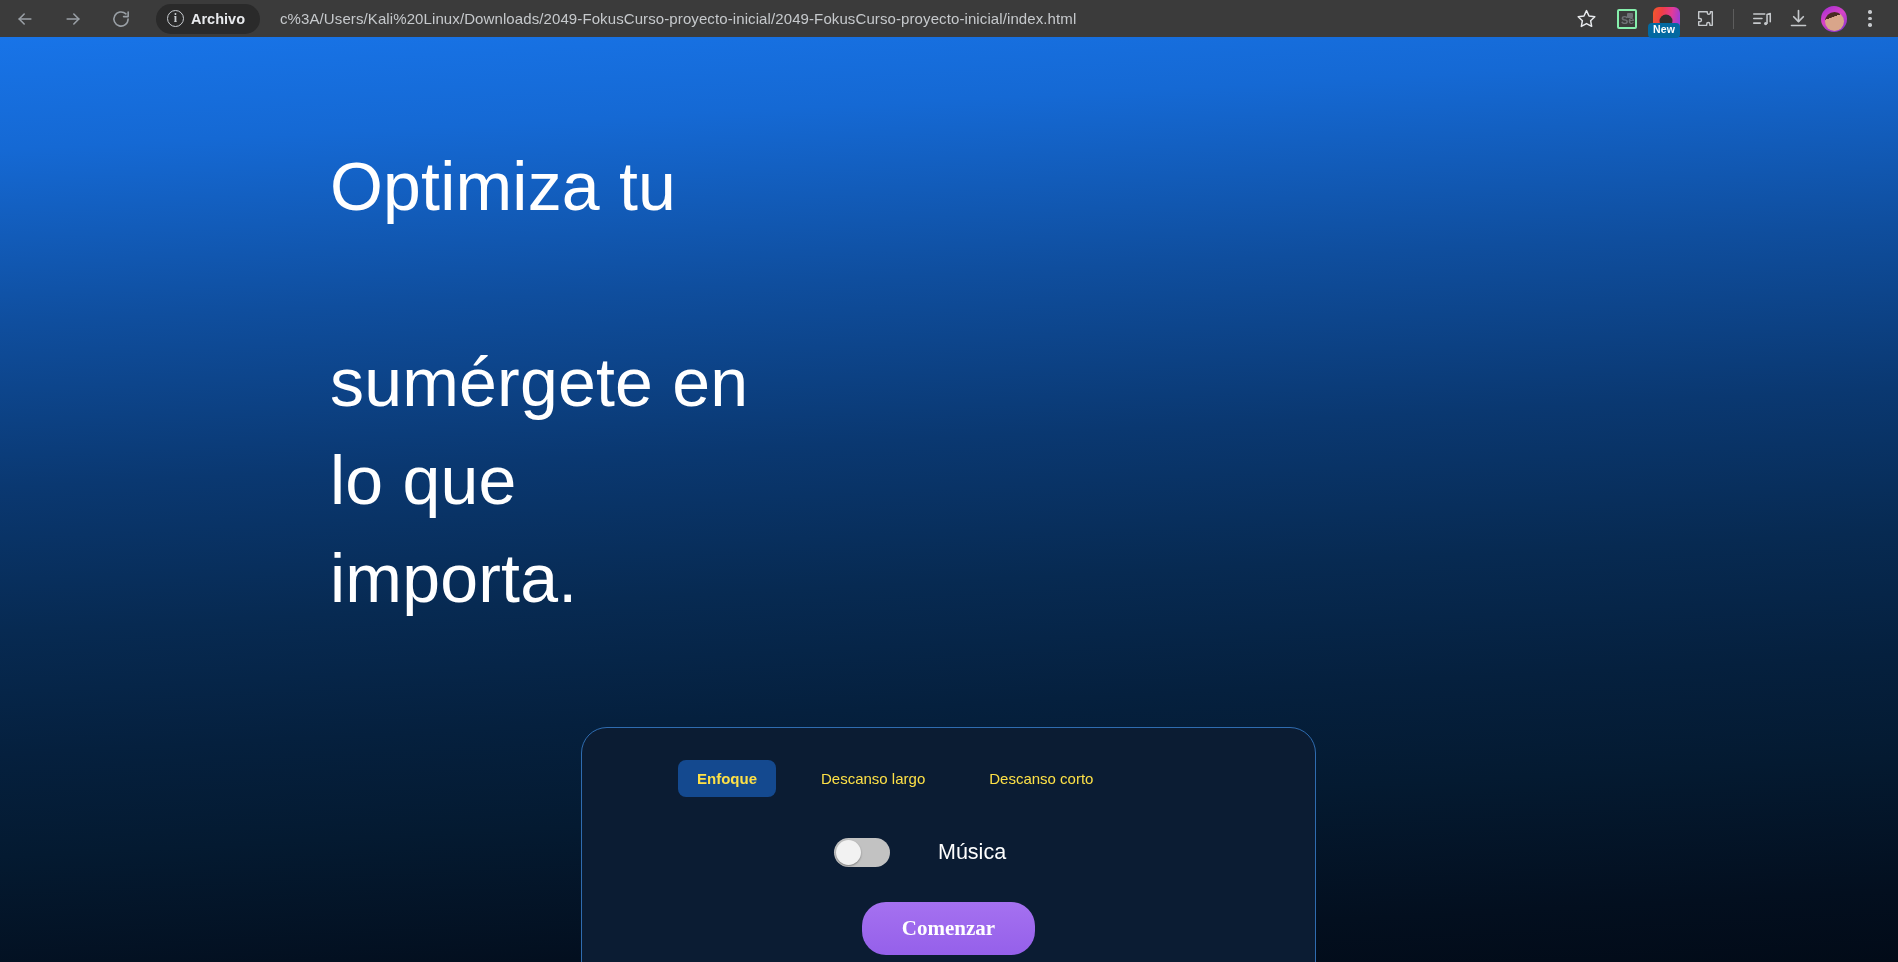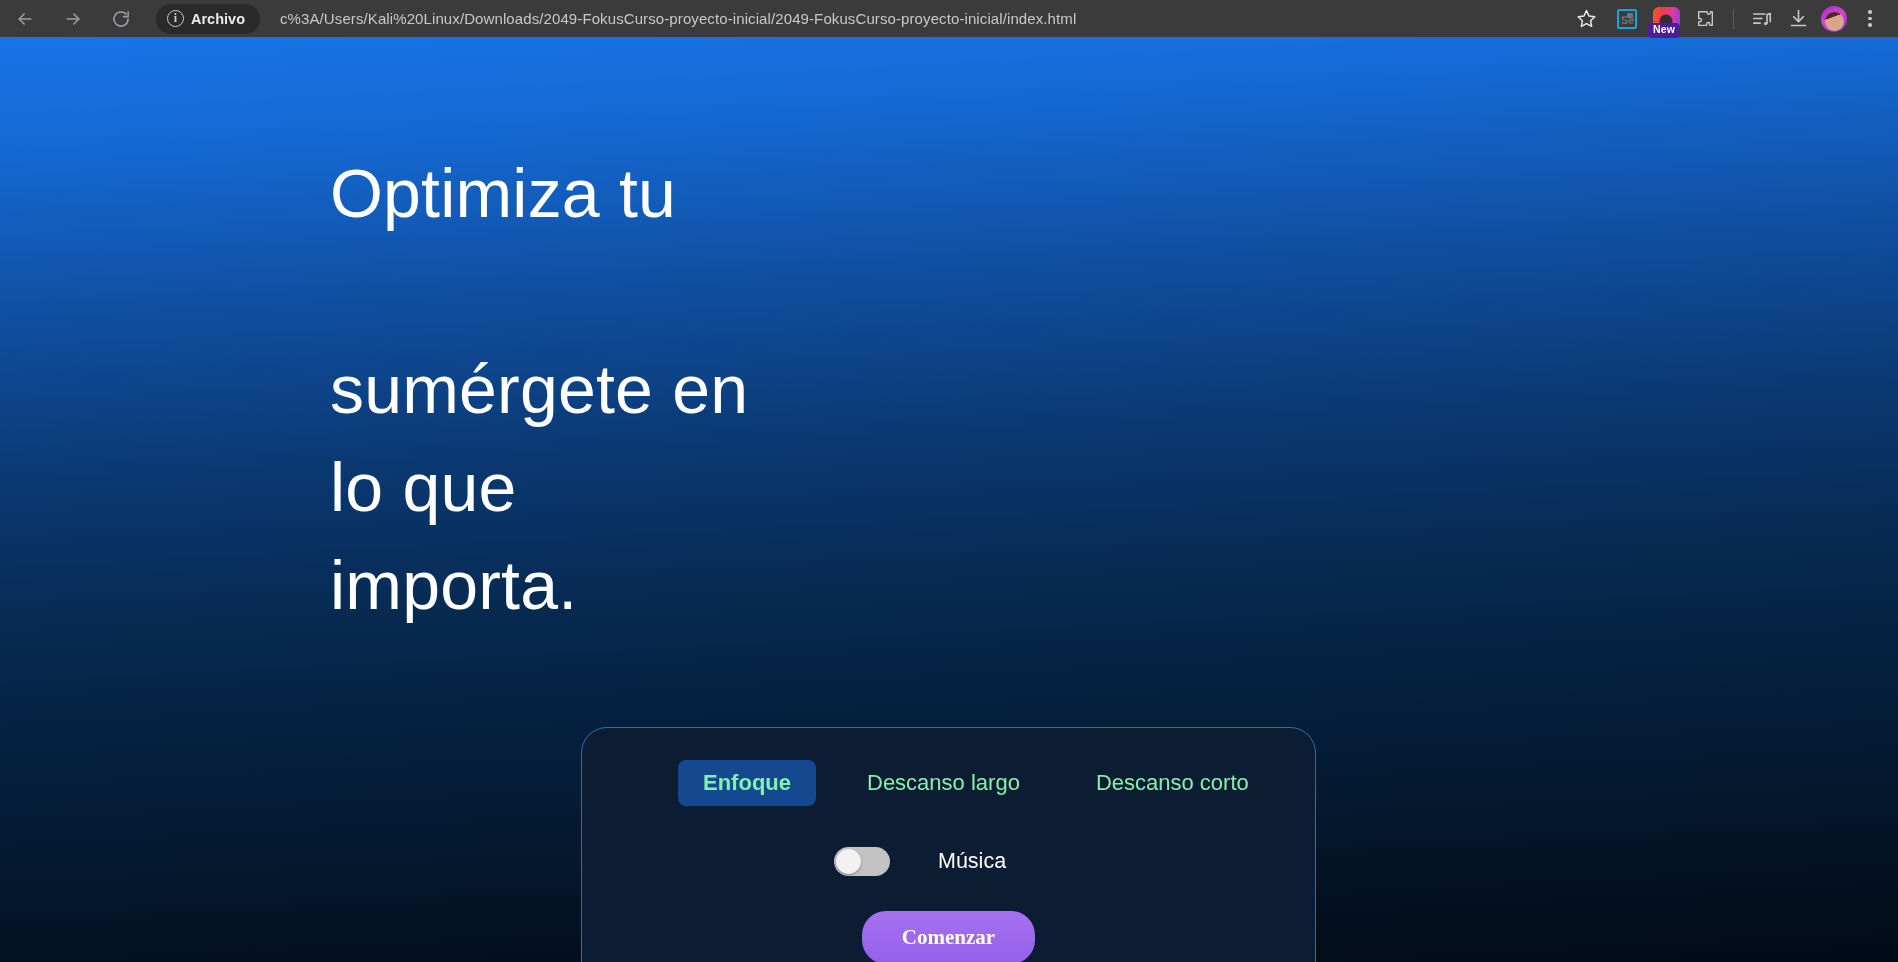--- a/index.html
+++ b/index.html
@@ -102,21 +102,21 @@
   .tb-icon.star-slot { width: 46px; }
   .tb-sep {
     width: 1px; height: 20px;
     background: #5d5d5d;
     margin: 0 10px;
     flex: 0 0 auto;
   }
   
   .se-icon {
     width: 20px; height: 20px;
-    border: 2px solid #0ea5e9;
+    border: 2px solid #86efac;
     border-radius: 2px;
     color: #6f7276;
     font-size: 11px;
     font-weight: bold;
     display: flex; align-items: flex-end; justify-content: flex-start;
     padding: 0 11px 1px 2px;
     position: relative;
   }
   .se-icon::after {
     content: "";
@@ -142,21 +142,21 @@
     position:absolute;
     left:50%; top:62%;
     transform:translate(-50%,-50%);
     width:13px;height:13px;
     border-radius:50%;
     background:#2f2f2f;
   }
   .new-badge {
     position: absolute;
     left: 3px; bottom: -2px;
-    background: #4c1d95;
+    background: #0369a1;
     color: #fff;
     font-size: 10.5px;
     font-weight: bold;
     border-radius: 4px;
     padding: 1px 5px 2px;
     line-height: 1.05;
     letter-spacing: .2px;
   }
   .avatar {
     width: 26px; height: 26px;
@@ -190,21 +190,21 @@
     top: 37px; left: 0;
     width: 1898px;
     height: 925px;
     background: linear-gradient(177deg, #1874E8 0%, #1569D4 11%, #0F4E9E 28%, #0A3871 44%, #072A52 58%, #05203E 70%, #041A31 80%, #030F1F 93%, #020B18 100%);
     overflow: hidden;
   }
 
   .hero {
     position: absolute;
     left: 330px;
-    top: 107px;
+    top: 100px;
     width: 620px;
   }
   .hero h1 {
     color: #ffffff;
     font-size: 68px;
     line-height: 98px;
     font-weight: 300;
     letter-spacing: 0.2px;
   }
   .hero h1 .bold { font-weight: 400; }
@@ -222,23 +222,23 @@
     padding: 32px 0 0 0;
   }
 
   .tabs {
     display: flex;
     align-items: center;
     gap: 26px;
     padding-left: 96px;
   }
   .tab {
-    font-size: 22px;
-    color: #86efac;
-    padding: 10px 25px;
+    font-size: 15px;
+    color: #fde047;
+    padding: 10px 19px;
     border-radius: 8px;
     white-space: nowrap;
     background: transparent;
     border: none;
     font-family: "Liberation Sans", sans-serif;
     cursor: pointer;
   }
   .tab.active {
     background: #14498F;
     font-weight: bold;

